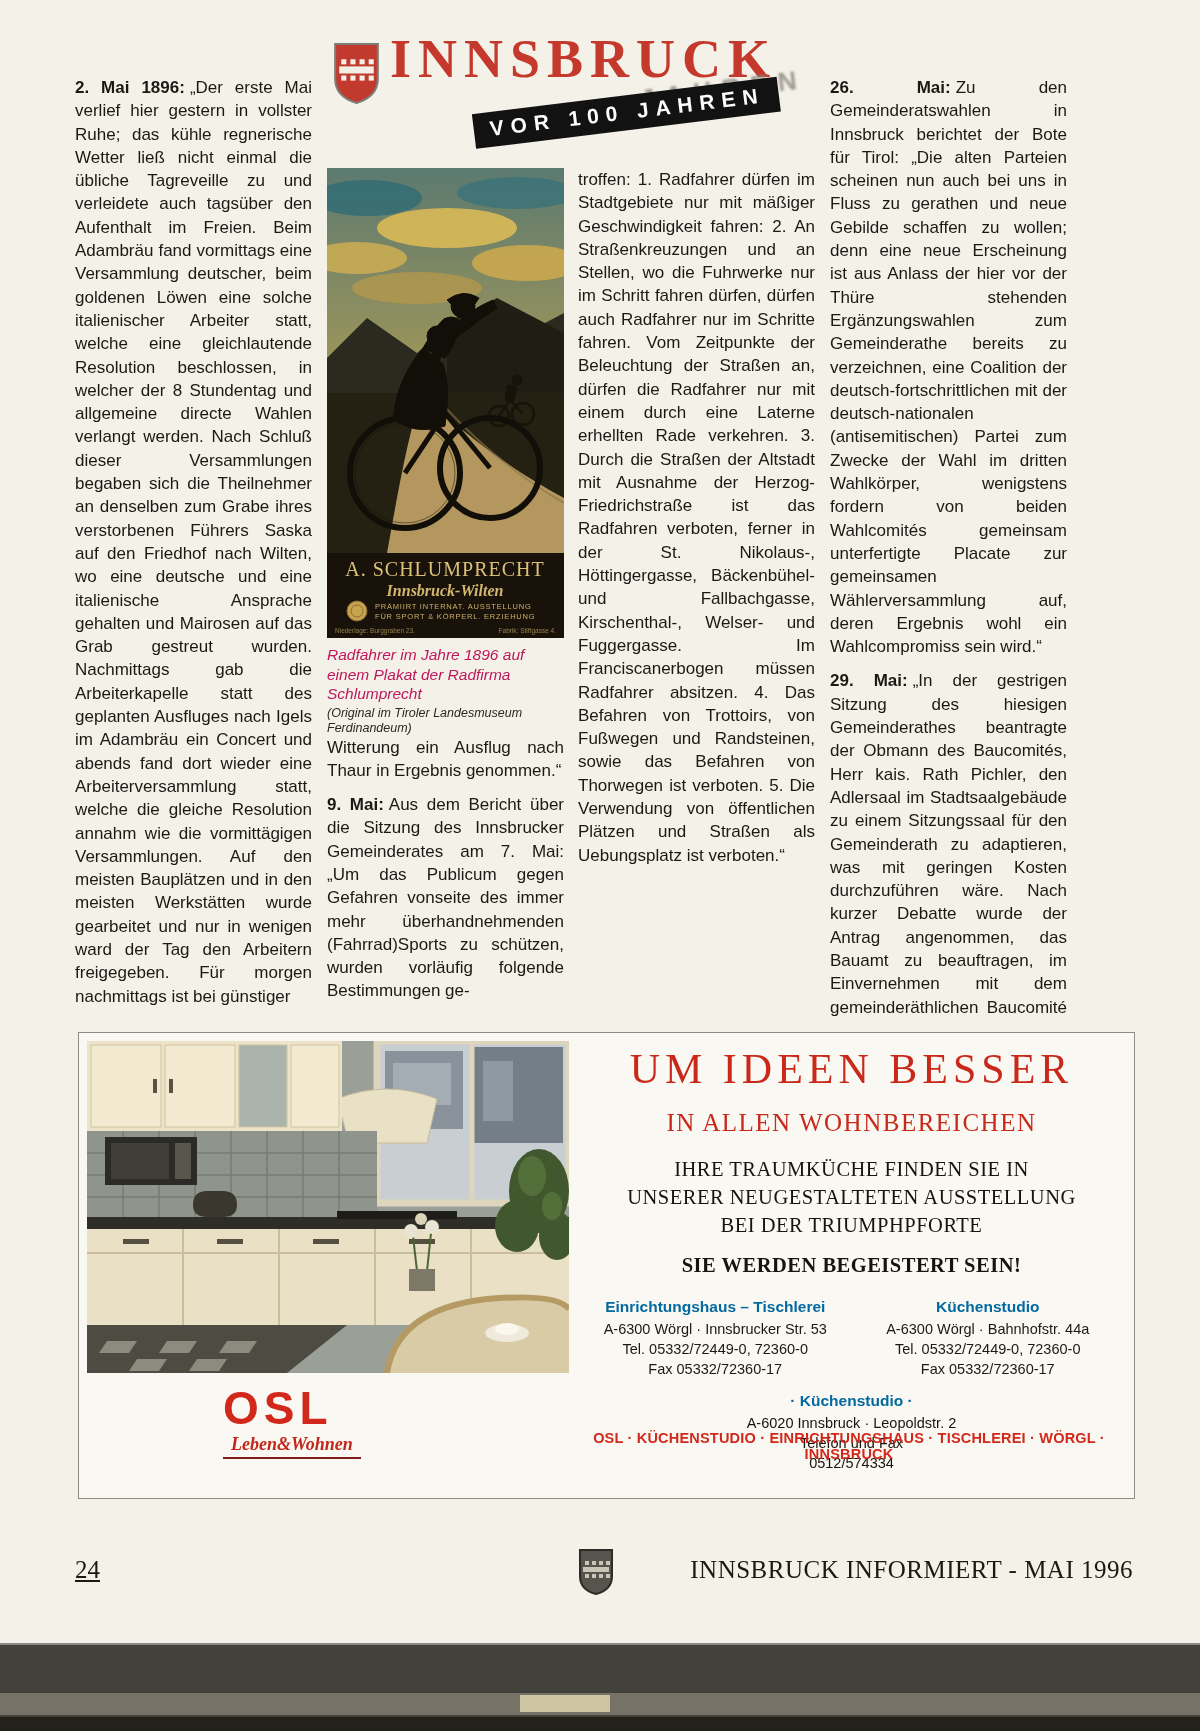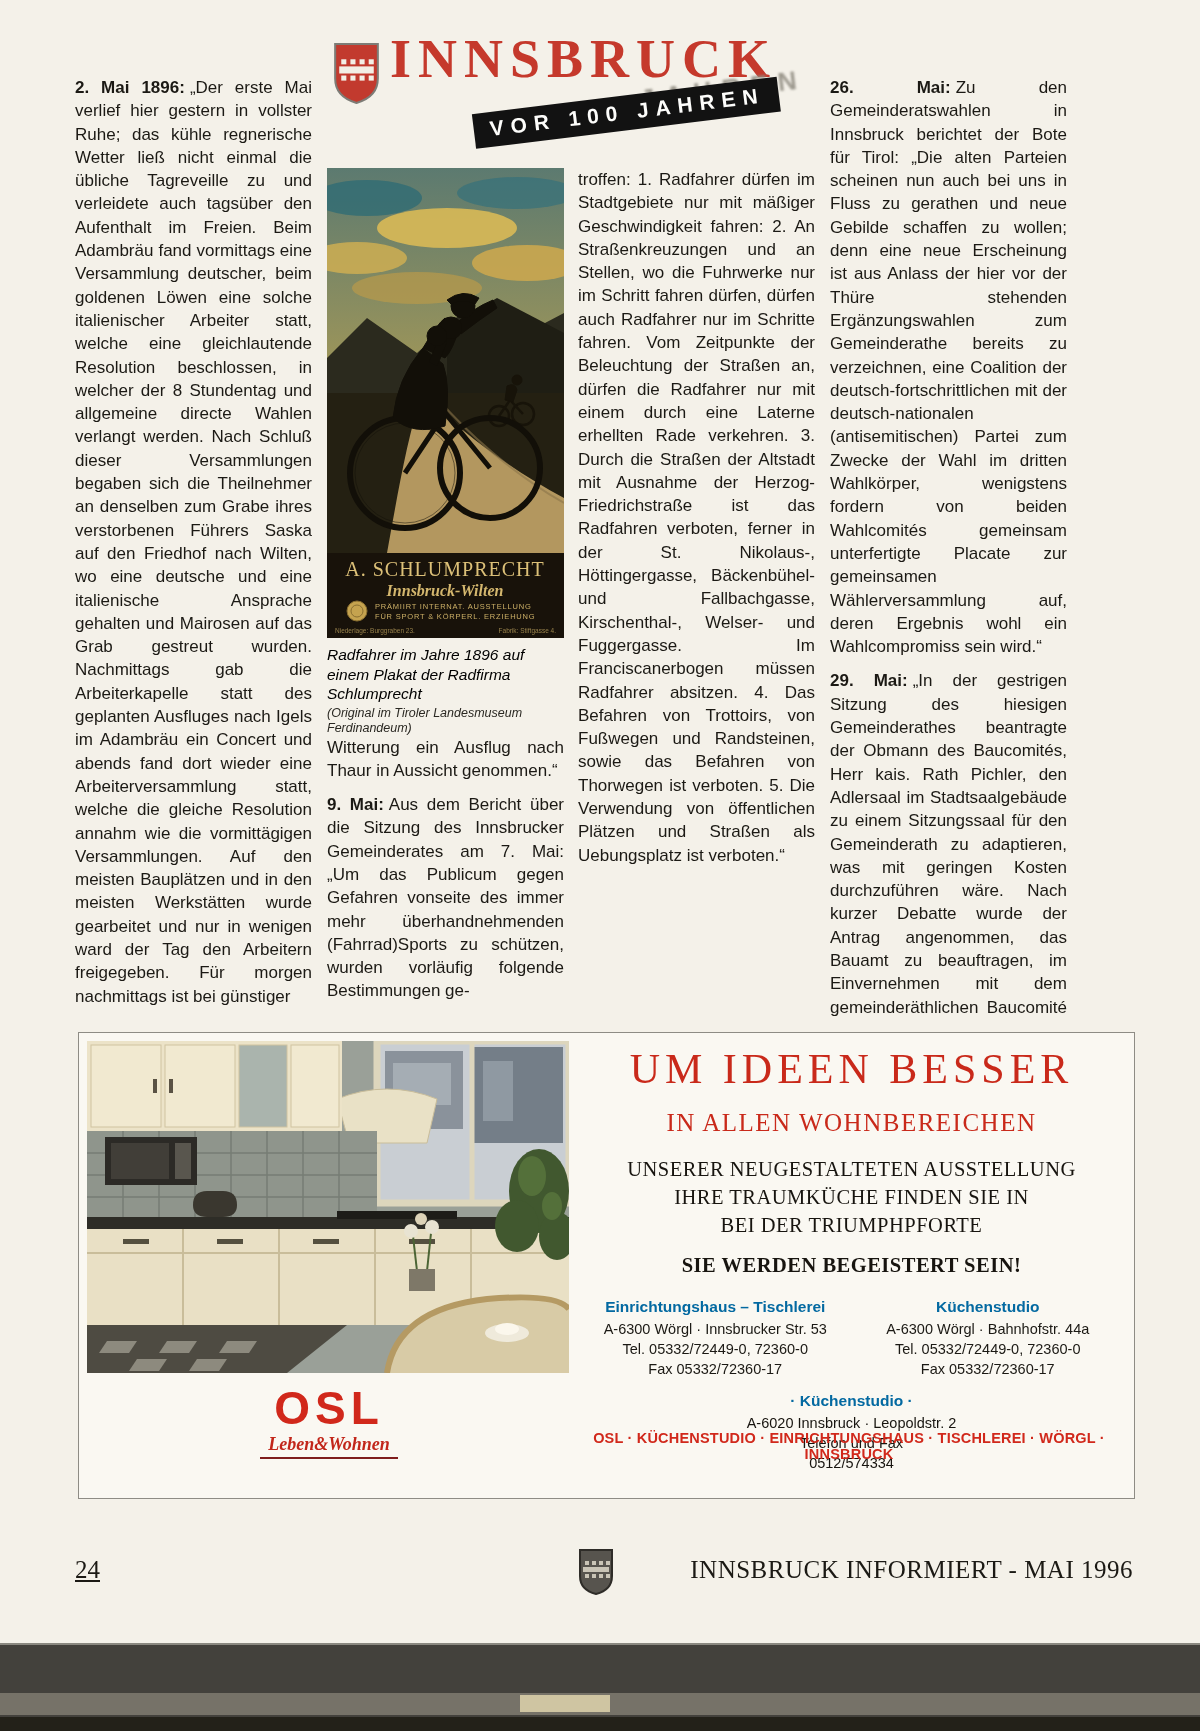--- a/index.html
+++ b/index.html
@@ -22,30 +22,30 @@
   .col1 { left:75px;  top:76px;  height:945px; overflow:hidden; }
   .col2wrap { left:327px; top:168px; height:852px; overflow:hidden; }
   .col3 { left:578px; top:168px; height:852px; overflow:hidden; }
   .col4 { left:830px; top:76px;  height:945px; overflow:hidden; }
   p.just { margin:0; }
   p.mt { margin-top:11px; }
   .lead { padding-right:5px; }
 
   .poster { width:237px; height:470px; }
   .poster svg { display:block; width:100%; height:100%; }
-  .cap-main { font-style:italic; font-size:15.5px; line-height:19.5px; text-align:left; margin-top:7px; color:#000000; }
+  .cap-main { font-style:italic; font-size:15.5px; line-height:19.5px; text-align:left; margin-top:7px; color:#be185d; }
   .cap-sub  { font-style:italic; font-size:12.5px; line-height:15px; text-align:left; margin-top:2px; color:#2a2822; }
   .after-cap { margin-top:12px; }
 
   
   .ad { position:absolute; left:78px; top:1032px; width:1055px; height:465px;
         border:1px solid #8e8c85; background:#faf8f2; }
   .ad-photo { position:absolute; left:8px; top:8px; width:482px; height:332px; }
   .ad-photo svg { display:block; width:100%; height:100%; }
-  .osl-logo { position:absolute; left:150px; top:352px; width:200px; text-align:center; }
+  .osl-logo { position:absolute; left:144px; top:352px; width:200px; text-align:left; }
   .osl-text { font-size:46px; font-weight:bold; color:#d1281b; letter-spacing:5px; line-height:1; }
   .osl-sub  { display:inline-block; margin-top:3px; font-family:"Liberation Serif", serif; font-style:italic;
               font-weight:bold; font-size:18px; color:#c2261a; border-bottom:2px solid #7f1d1d; padding:0 8px 2px; }
 
   .ad-copy { position:absolute; left:500px; top:12px; width:545px; text-align:center;
              font-family:"Liberation Serif", serif; color:#17140f; }
   .ad-headline { font-size:42px; letter-spacing:5px; color:#c9291a; }
   .ad-subheadline { margin-top:16px; font-size:25px; letter-spacing:1.5px; color:#c9291a; }
   .ad-lines { margin-top:18px; font-size:20.5px; line-height:28px; letter-spacing:.5px; }
   .ad-line4 { margin-top:15px; font-size:20.5px; font-weight:bold; letter-spacing:.5px; }
@@ -147,21 +147,21 @@
           <circle cx="30" cy="443" r="6" fill="none" stroke="#8a6f30"></circle>
         </g>
         <text x="48" y="441" font-family="Liberation Sans, sans-serif" font-size="7.5" letter-spacing="0.8" fill="#cdb067">PRÄMIIRT INTERNAT. AUSSTELLUNG</text>
         <text x="48" y="451" font-family="Liberation Sans, sans-serif" font-size="7.5" letter-spacing="0.8" fill="#cdb067">FÜR SPORT &amp; KÖRPERL. ERZIEHUNG</text>
         <text x="8" y="465" font-family="Liberation Sans, sans-serif" font-size="6.5" fill="#97814b">Niederlage: Burggraben 23.</text>
         <text x="229" y="465" text-anchor="end" font-family="Liberation Sans, sans-serif" font-size="6.5" fill="#97814b">Fabrik: Stiftgasse 4.</text>
       </svg>
     </div>
     <div class="cap-main">Radfahrer im Jahre 1896 auf einem Plakat der Radfirma Schlumprecht</div>
     <div class="cap-sub">(Original im Tiroler Landesmuseum Ferdinandeum)</div>
-    <p class="just after-cap"><span>Witterung ein Ausflug nach Thaur in Aussicht genommen.“</span></p>
+    <p class="just after-cap"><span>Witterung ein Ausflug nach Thaur in Ergebnis genommen.“</span></p>
     <p class="just mt"><b class="lead">9. Mai:</b><span>Aus dem Bericht über die Sitzung des Innsbrucker Gemeinderates am 7. Mai: „Um das Publicum gegen Gefahren vonseite des immer mehr überhandnehmenden (Fahrrad)Sports zu schützen, wurden vorläufig folgende Bestimmungen ge-</span></p>
   </section>
 
   <section class="colbase col3">
     <p class="just"><span>troffen: 1. Radfahrer dürfen im Stadtgebiete nur mit mäßiger Geschwindigkeit fahren: 2. An Straßenkreuzungen und an Stellen, wo die Fuhrwerke nur im Schritt fahren dürfen, dürfen auch Radfahrer nur im Schritte fahren. Vom Zeitpunkte der Beleuchtung der Straßen an, dürfen die Radfahrer nur mit einem durch eine Laterne erhellten Rade verkehren. 3. Durch die Straßen der Altstadt mit Ausnahme der Herzog-Friedrichstraße ist das Radfahren verboten, ferner in der St. Nikolaus-, Höttingergasse, Bäckenbühel- und Fallbachgasse, Kirschenthal-, Welser- und Fuggergasse. Im Franciscanerbogen müssen Radfahrer absitzen. 4. Das Befahren von Trottoirs, von Fußwegen und Randsteinen, sowie das Befahren von Thorwegen ist verboten. 5. Die Verwendung von öffentlichen Plätzen und Straßen als Uebungsplatz ist verboten.“</span></p>
   </section>
 
   <section class="colbase col4">
     <p class="just"><b class="lead">26. Mai:</b><span>Zu den Gemeinderatswahlen in Innsbruck berichtet der Bote für Tirol: „Die alten Parteien scheinen nun auch bei uns in Fluss zu gerathen und neue Gebilde schaffen zu wollen; denn eine neue Erscheinung ist aus Anlass der hier vor der Thüre stehenden Ergänzungswahlen zum Gemeinderathe bereits zu verzeichnen, eine Coalition der deutsch-fortschrittlichen mit der deutsch-nationalen (antisemitischen) Partei zum Zwecke der Wahl im dritten Wahlkörper, wenigstens fordern von beiden Wahlcomités gemeinsam unterfertigte Placate zur gemeinsamen Wählerversammlung auf, deren Ergebnis wohl ein Wahlcompromiss sein wird.“</span></p>
     <p class="just mt"><b class="lead">29. Mai:</b><span>„In der gestrigen Sitzung des hiesigen Gemeinderathes beantragte der Obmann des Baucomités, Herr kais. Rath Pichler, den Adlersaal im Stadtsaalgebäude zu einem Sitzungssaal für den Gemeinderath zu adaptieren, was mit geringen Kosten durchzuführen wäre. Nach kurzer Debatte wurde der Antrag angenommen, das Bauamt zu beauftragen, im Einvernehmen mit dem gemeinderäthlichen Baucomité einen diesbezüglichen Kostenvoranschlag zu verfassen.“</span></p>
@@ -251,22 +251,22 @@
 
     <div class="osl-logo">
       <div class="osl-text">OSL</div>
       <div class="osl-sub">Leben&amp;Wohnen</div>
     </div>
 
     <div class="ad-copy">
       <div class="ad-headline">UM IDEEN BESSER</div>
       <div class="ad-subheadline">IN ALLEN WOHNBEREICHEN</div>
       <div class="ad-lines">
+        <div>IHRE TRAUMKÜCHE FINDEN SIE IN</div>
         <div>UNSERER NEUGESTALTETEN AUSSTELLUNG</div>
-        <div>IHRE TRAUMKÜCHE FINDEN SIE IN</div>
         <div>BEI DER TRIUMPHPFORTE</div>
       </div>
       <div class="ad-line4">SIE WERDEN BEGEISTERT SEIN!</div>
       <div class="ad-contacts">
         <div class="ad-contact">
           <div class="c-title">Einrichtungshaus – Tischlerei</div>
           <div>A-6300 Wörgl · Innsbrucker Str. 53</div>
           <div>Tel. 05332/72449-0, 72360-0</div>
           <div>Fax 05332/72360-17</div>
         </div>

